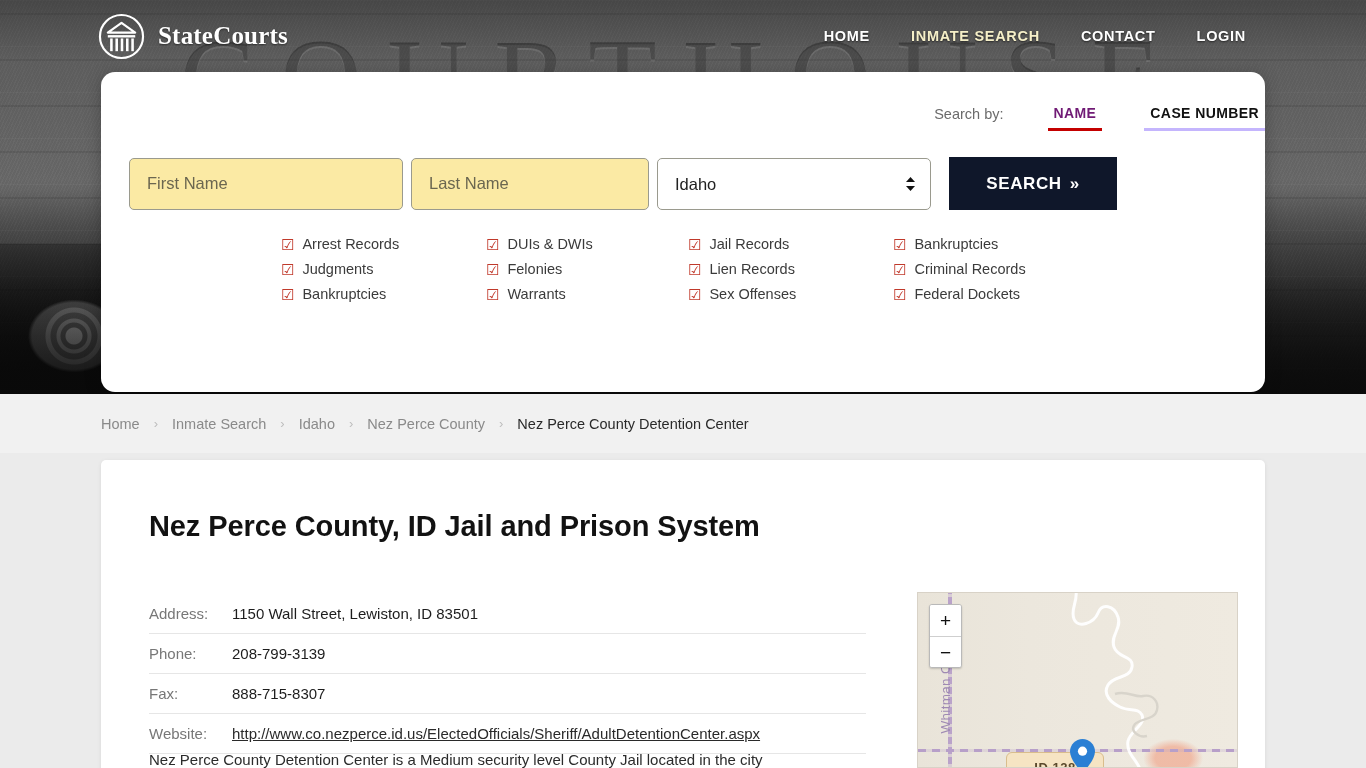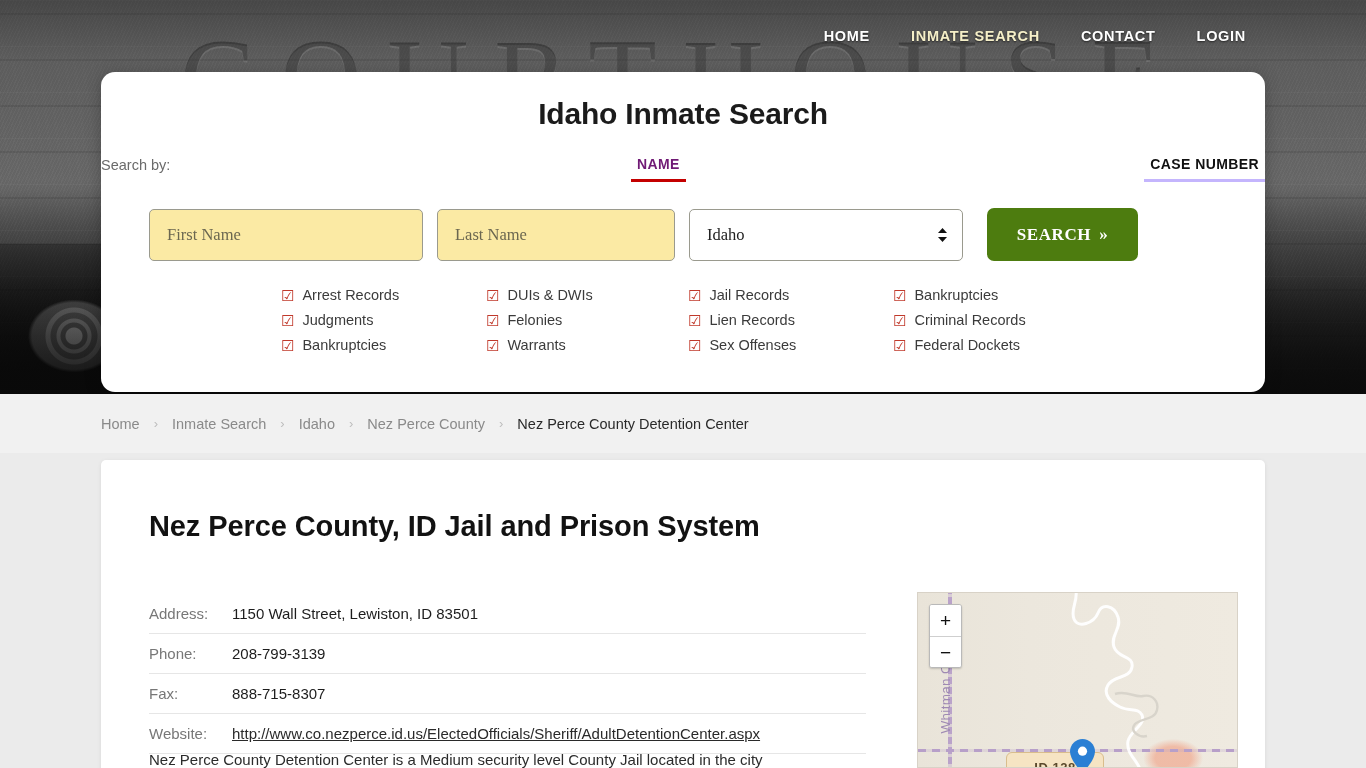--- a/index.html
+++ b/index.html
@@ -143,23 +143,23 @@
     text-align: center;
     margin: 0;
     padding-top: 25px;
     font-size: 30px;
     font-weight: 700;
     color: #1b1b1b;
     letter-spacing: -0.2px;
   }
   .searchby-row {
     display: flex;
-    justify-content: space-between;
+    justify-content: flex-end;
     align-items: flex-start;
-    margin-top: 24px;
+    margin-top: 32px;
     gap: 0;
   }
   .searchby-label {
     font-size: 14.5px;
     color: #6b6b6b;
     padding-top: 2px;
   }
   .tab {
     font-size: 14px;
     font-weight: 700;
@@ -176,23 +176,22 @@
   }
   .tab-case {
     color: #111111;
     border-bottom: 3px solid #c4b5fd;
     margin-left: 42px;
   }
   .form-row {
     display: flex;
     align-items: center;
     margin-top: 26px;
-    padding-left: 48px;
-    gap: 14px;
-    font-family: Liberation Serif, serif;
+    padding-left: 28px;
+    gap: 8px;
   }
   .inp {
     height: 52px;
     border: 1px solid #9a9a8e;
     border-radius: 5px;
     background: #fbeaa4;
     font-size: 16.5px;
     color: #5d5a42;
     padding: 0 17px;
     font-family: inherit;
@@ -220,26 +219,26 @@
     right: 15px; top: 50%;
     transform: translateY(-50%);
     font-size: 11px;
     line-height: 1;
     color: #111;
     display: flex; flex-direction: column;
     gap: 3px;
     pointer-events: none;
   }
   .btn-search {
-    width: 151px; height: 53px;
+    width: 168px; height: 53px;
     margin-left: 10px;
-    background: #4d7c0f;
+    background: #0f172a;
     color: #ffffff;
     border: 0;
-    border-radius: 7px;
+    border-radius: 0;
     font-size: 17px;
     font-weight: 700;
     letter-spacing: 0.6px;
     cursor: pointer;
     font-family: inherit;
     display: flex; align-items: center; justify-content: center;
     gap: 8px;
   }
   .btn-search .chev { font-size: 17px; }
 
@@ -438,31 +437,45 @@
 <body>
 
 <div class="hero">
   <div class="hero-photo"></div>
   <div class="hero-engrave">COURTHOUSE</div>
   <div class="hero-capital"></div>
   <div class="hero-capital2"></div>
   <div class="hero-dark-band"></div>
 
   <div class="topbar">
+    <a class="brand" href="#">
+      <span class="brand-mark">
+        <svg viewBox="0 0 48 48" width="47" height="47" aria-hidden="true">
+          <circle cx="24" cy="24" r="22" fill="none" stroke="#ffffff" stroke-width="2.2"></circle>
+          <path d="M24 10 L38 20 L10 20 Z" fill="none" stroke="#ffffff" stroke-width="2.2" stroke-linejoin="round"></path>
+          <rect x="10" y="22.6" width="28" height="2.4" fill="#ffffff"></rect>
+          <rect x="12.4" y="26" width="2.6" height="13" fill="#ffffff"></rect>
+          <rect x="17.8" y="26" width="2.6" height="13" fill="#ffffff"></rect>
+          <rect x="23.2" y="26" width="2.6" height="13" fill="#ffffff"></rect>
+          <rect x="28.6" y="26" width="2.6" height="13" fill="#ffffff"></rect>
+          <rect x="34" y="26" width="2.6" height="13" fill="#ffffff"></rect>
+        </svg>
+      </span>
+      <span class="brand-text">StateCourts</span>
+    </a>
 
     <nav class="mainnav">
       <a href="#">HOME</a>
       <a href="#" class="active">INMATE SEARCH</a>
       <a href="#">CONTACT</a>
       <a href="#">LOGIN</a>
     </nav>
   </div>
 
   <div class="search-card">
-    <h1 class="search-title">Idaho Inmate Search</h1>
 
     <div class="searchby-row">
       <span class="searchby-label">Search by:</span>
       <button class="tab tab-name">NAME</button>
       <button class="tab tab-case">CASE NUMBER</button>
     </div>
 
     <div class="form-row">
       <input class="inp inp-first" type="text" placeholder="First Name" style="">
       <input class="inp inp-last" type="text" placeholder="Last Name" style="">

